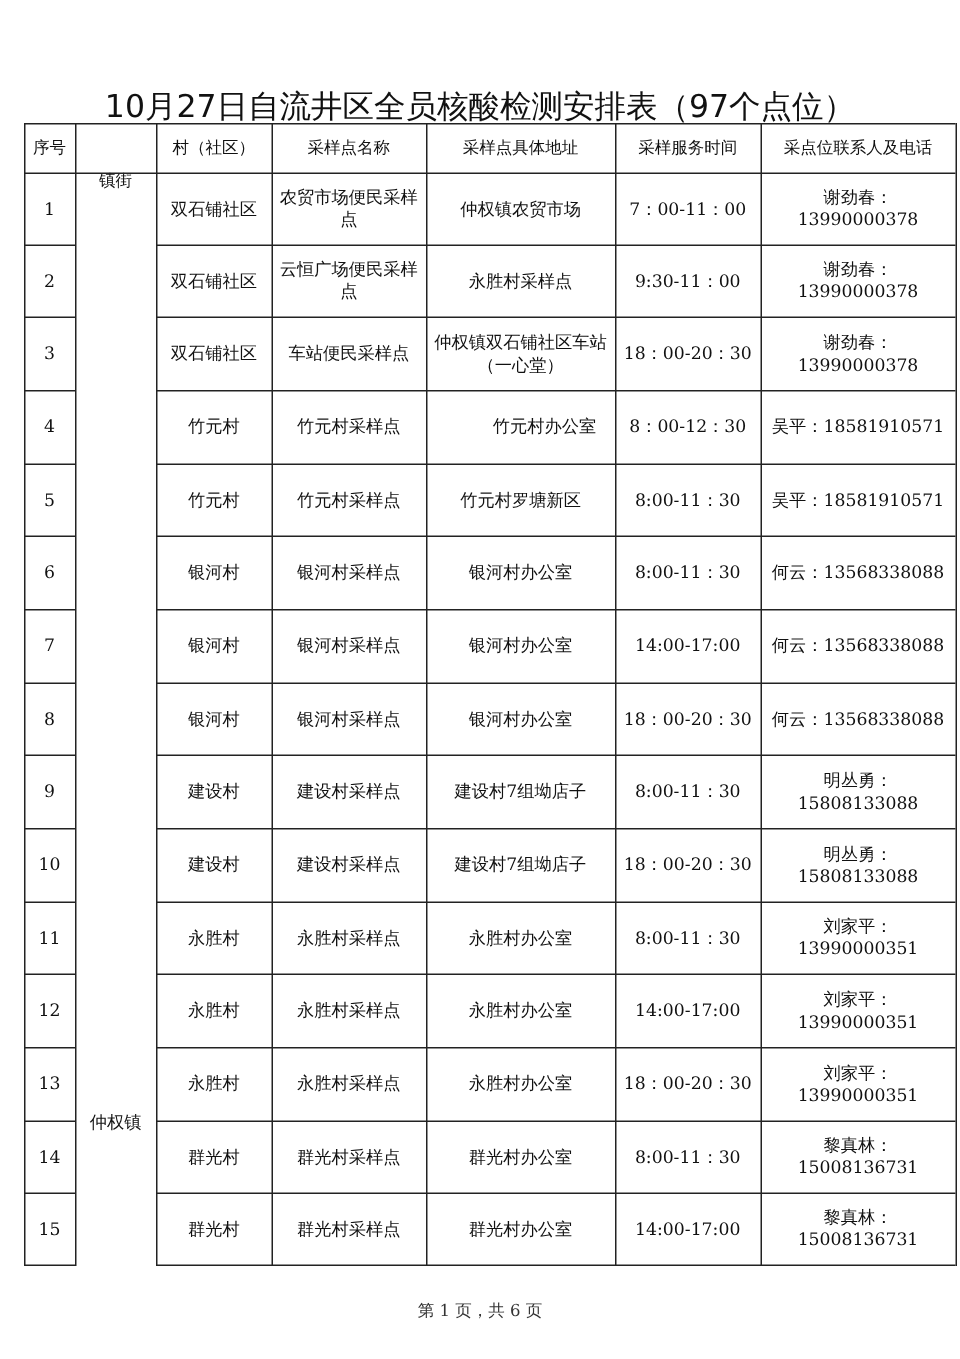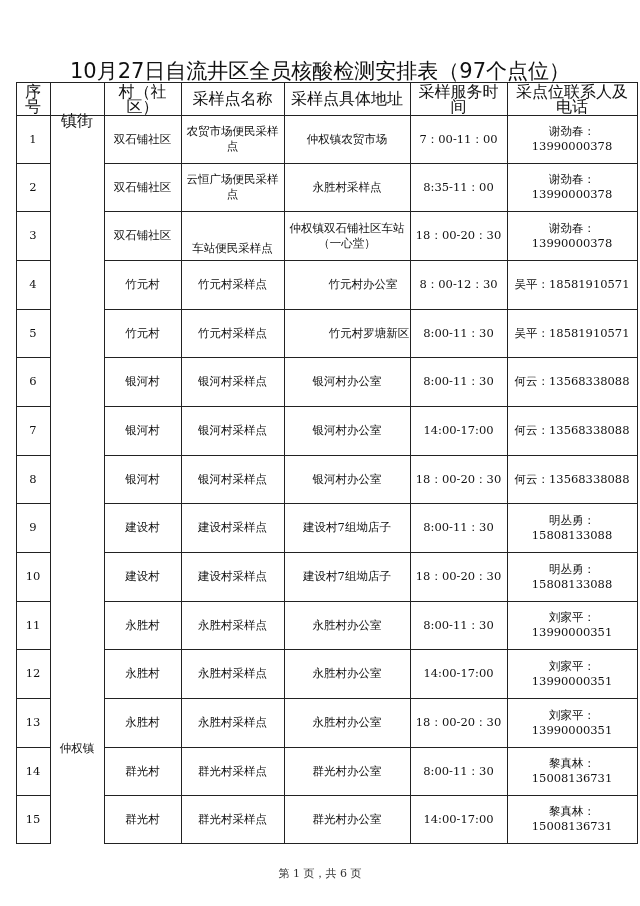--- a/index.html
+++ b/index.html
@@ -3,21 +3,21 @@
 <meta charset="utf-8">
 <style>
   html, body { margin:0; padding:0; background:#ffffff; }
   body { width:640px; height:906px; position:relative; overflow:hidden;
          font-family:"DejaVu Serif", "Liberation Serif", serif; color:#111; }
   .title { position:absolute; left:0; top:58px; width:640px; text-align:center;
            font-size:21px; line-height:26px; font-family:"DejaVu Sans","Liberation Sans",sans-serif; letter-spacing:0px; }
   .grid { position:absolute; left:16px; top:82px; }
   .cell { position:absolute; box-sizing:border-box; display:flex; align-items:center; justify-content:center;
           text-align:center; font-size:11.5px; line-height:15px; padding:0 2px; }
-  .hdr { font-size:16px; }
+  .hdr { font-size:11px; }
   .lineH { position:absolute; background:#222; height:1.3px; }
   .lineV { position:absolute; background:#222; width:1.3px; }
   .footer { position:absolute; top:866px; left:0; width:640px; text-align:center; font-size:11px; color:#333; }
 </style>
 </head>
 <body>
 
 <div class="title">10月27日自流井区全员核酸检测安排表（97个点位）</div>
 
 <div class="grid" id="grid">
@@ -31,38 +31,38 @@
     <div class="cell " style="left: 0px; top: 33px; width: 34px; height: 48px;">1</div>
     <div class="cell " style="left: 88px; top: 33px; width: 77px; height: 48px;">双石铺社区</div>
     <div class="cell " style="left: 165px; top: 33px; width: 103px; height: 48px;">农贸市场便民采样点</div>
     <div class="cell " style="left: 268px; top: 33px; width: 126px; height: 48px;">仲权镇农贸市场</div>
     <div class="cell " style="left: 394px; top: 33px; width: 97px; height: 48px;">7：00-11：00</div>
     <div class="cell " style="left: 491px; top: 33px; width: 130px; height: 48px;">谢劲春：13990000378</div>
     <div class="cell " style="left: 0px; top: 81px; width: 34px; height: 48px;">2</div>
     <div class="cell " style="left: 88px; top: 81px; width: 77px; height: 48px;">双石铺社区</div>
     <div class="cell " style="left: 165px; top: 81px; width: 103px; height: 48px;">云恒广场便民采样点</div>
     <div class="cell " style="left: 268px; top: 81px; width: 126px; height: 48px;">永胜村采样点</div>
-    <div class="cell " style="left: 394px; top: 81px; width: 97px; height: 48px;">8:35-11：00</div>
+    <div class="cell " style="left: 394px; top: 81px; width: 97px; height: 48px;">9:30-11：00</div>
     <div class="cell " style="left: 491px; top: 81px; width: 130px; height: 48px;">谢劲春：13990000378</div>
     <div class="cell " style="left: 0px; top: 129px; width: 34px; height: 49px;">3</div>
     <div class="cell " style="left: 88px; top: 129px; width: 77px; height: 49px;">双石铺社区</div>
-    <div class="cell " style="left: 165px; top: 142px; width: 103px; height: 49px;">车站便民采样点</div>
+    <div class="cell " style="left: 165px; top: 129px; width: 103px; height: 49px;">车站便民采样点</div>
     <div class="cell " style="left: 268px; top: 129px; width: 126px; height: 49px;">仲权镇双石铺社区车站（一心堂）</div>
     <div class="cell " style="left: 394px; top: 129px; width: 97px; height: 49px;">18：00-20：30</div>
     <div class="cell " style="left: 491px; top: 129px; width: 130px; height: 49px;">谢劲春：13990000378</div>
     <div class="cell " style="left: 0px; top: 178px; width: 34px; height: 49px;">4</div>
     <div class="cell " style="left: 88px; top: 178px; width: 77px; height: 49px;">竹元村</div>
     <div class="cell " style="left: 165px; top: 178px; width: 103px; height: 49px;">竹元村采样点</div>
     <div class="cell " style="left: 284px; top: 178px; width: 126px; height: 49px;">竹元村办公室</div>
     <div class="cell " style="left: 394px; top: 178px; width: 97px; height: 49px;">8：00-12：30</div>
     <div class="cell " style="left: 491px; top: 178px; width: 130px; height: 49px;">吴平：18581910571</div>
     <div class="cell " style="left: 0px; top: 227px; width: 34px; height: 48px;">5</div>
     <div class="cell " style="left: 88px; top: 227px; width: 77px; height: 48px;">竹元村</div>
     <div class="cell " style="left: 165px; top: 227px; width: 103px; height: 48px;">竹元村采样点</div>
-    <div class="cell " style="left: 268px; top: 227px; width: 126px; height: 48px; margin-left: 22px;">竹元村罗塘新区</div>
+    <div class="cell " style="left: 268px; top: 227px; width: 126px; height: 48px;">竹元村罗塘新区</div>
     <div class="cell " style="left: 394px; top: 227px; width: 97px; height: 48px;">8:00-11：30</div>
     <div class="cell " style="left: 491px; top: 227px; width: 130px; height: 48px;">吴平：18581910571</div>
     <div class="cell " style="left: 0px; top: 275px; width: 34px; height: 49px;">6</div>
     <div class="cell " style="left: 88px; top: 275px; width: 77px; height: 49px;">银河村</div>
     <div class="cell " style="left: 165px; top: 275px; width: 103px; height: 49px;">银河村采样点</div>
     <div class="cell " style="left: 268px; top: 275px; width: 126px; height: 49px;">银河村办公室</div>
     <div class="cell " style="left: 394px; top: 275px; width: 97px; height: 49px;">8:00-11：30</div>
     <div class="cell " style="left: 491px; top: 275px; width: 130px; height: 49px;">何云：13568338088</div>
     <div class="cell " style="left: 0px; top: 324px; width: 34px; height: 49px;">7</div>
     <div class="cell " style="left: 88px; top: 324px; width: 77px; height: 49px;">银河村</div>

